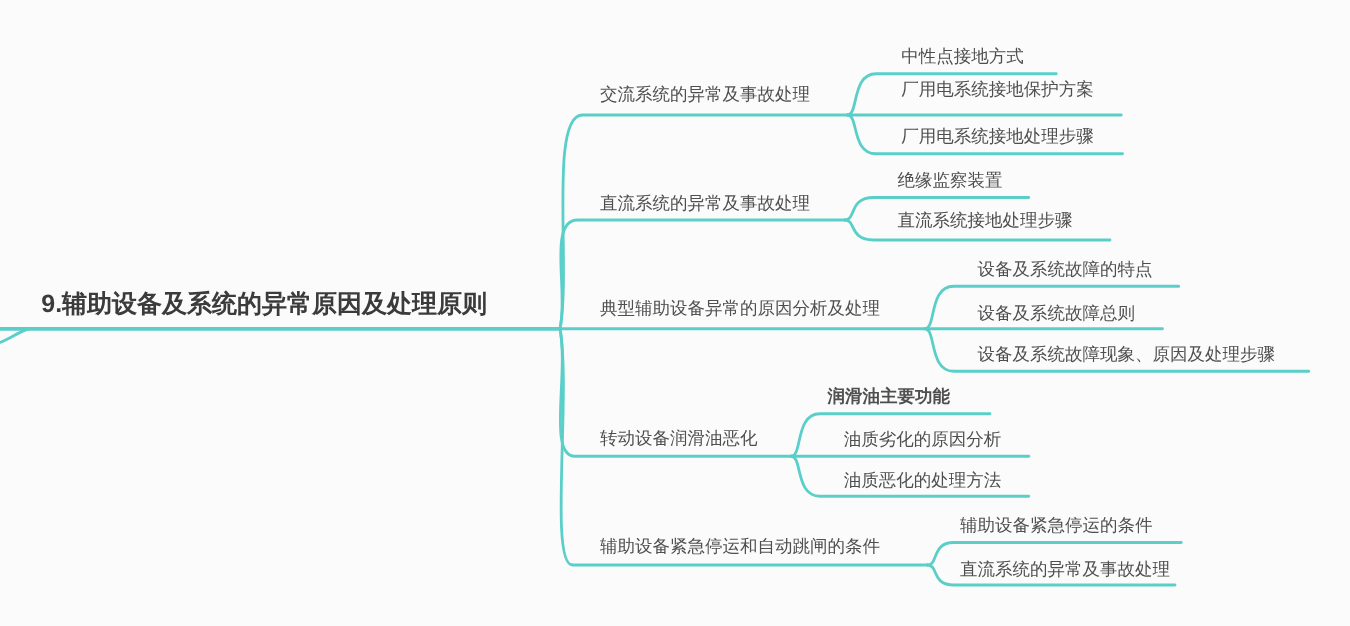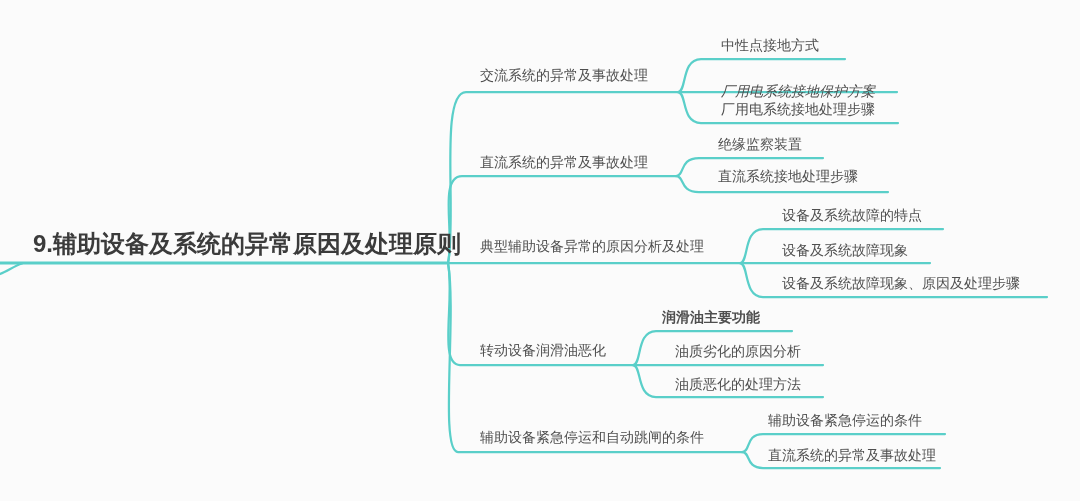--- a/index.html
+++ b/index.html
@@ -26,21 +26,21 @@
   .topic{
     position:absolute;
     transform:translateY(-50%);
     white-space:nowrap;
     color:#4f4f4f;
     font-size:14px;
     line-height:1.15;
     cursor:default;
   }
   .root-topic{
-    font-size:24px;
+    font-size:20px;
     font-weight:bold;
     color:#3b3b3b;
   }
 </style>
 </head>
 <body>
 
 <div class="canvas">
 
   <svg class="connectors" viewBox="0 0 1080 501" xmlns="http://www.w3.org/2000/svg">
@@ -69,30 +69,30 @@
 
     <path d="M448 263 C457 315 439 452 458 452 H742"></path>
     <path d="M742 452 C751 452 745 434 763 434 H945"></path>
     <path d="M742 452 C751 452 745 468 763 468 H940"></path>
   </svg>
 
   <div class="topic root-topic" style="left:33px;top:244px;">9.辅助设备及系统的异常原因及处理原则</div>
 
   <div class="topic" style="left:480px;top:75px;">交流系统的异常及事故处理</div>
   <div class="topic" style="left:721px;top:45px;">中性点接地方式</div>
-  <div class="topic" style="left:721px;top:91px;font-style:italic;">厂用电系统接地保护方案</div>
+  <div class="topic" style="left:721px;top:71px;">厂用电系统接地保护方案</div>
   <div class="topic" style="left:721px;top:109px;">厂用电系统接地处理步骤</div>
 
   <div class="topic" style="left:480px;top:162px;">直流系统的异常及事故处理</div>
   <div class="topic" style="left:718px;top:144px;">绝缘监察装置</div>
   <div class="topic" style="left:480px;top:246px;">典型辅助设备异常的原因分析及处理</div>
 
   <div class="topic" style="left:718px;top:176px;">直流系统接地处理步骤</div>
   <div class="topic" style="left:782px;top:215px;">设备及系统故障的特点</div>
-  <div class="topic" style="left:782px;top:250px;">设备及系统故障现象</div>
+  <div class="topic" style="left:782px;top:250px;">设备及系统故障总则</div>
   <div class="topic" style="left:782px;top:283px;">设备及系统故障现象、原因及处理步骤</div>
 
   <div class="topic" style="left:480px;top:350px;">转动设备润滑油恶化</div>
   <div class="topic" style="left:662px;top:317px;font-weight:bold;">润滑油主要功能</div>
   <div class="topic" style="left:675px;top:351px;">油质劣化的原因分析</div>
   <div class="topic" style="left:480px;top:437px;">辅助设备紧急停运和自动跳闸的条件</div>
 
   <div class="topic" style="left:675px;top:384px;">油质恶化的处理方法</div>
   <div class="topic" style="left:768px;top:420px;">辅助设备紧急停运的条件</div>
   <div class="topic" style="left:768px;top:455px;">直流系统的异常及事故处理</div>

